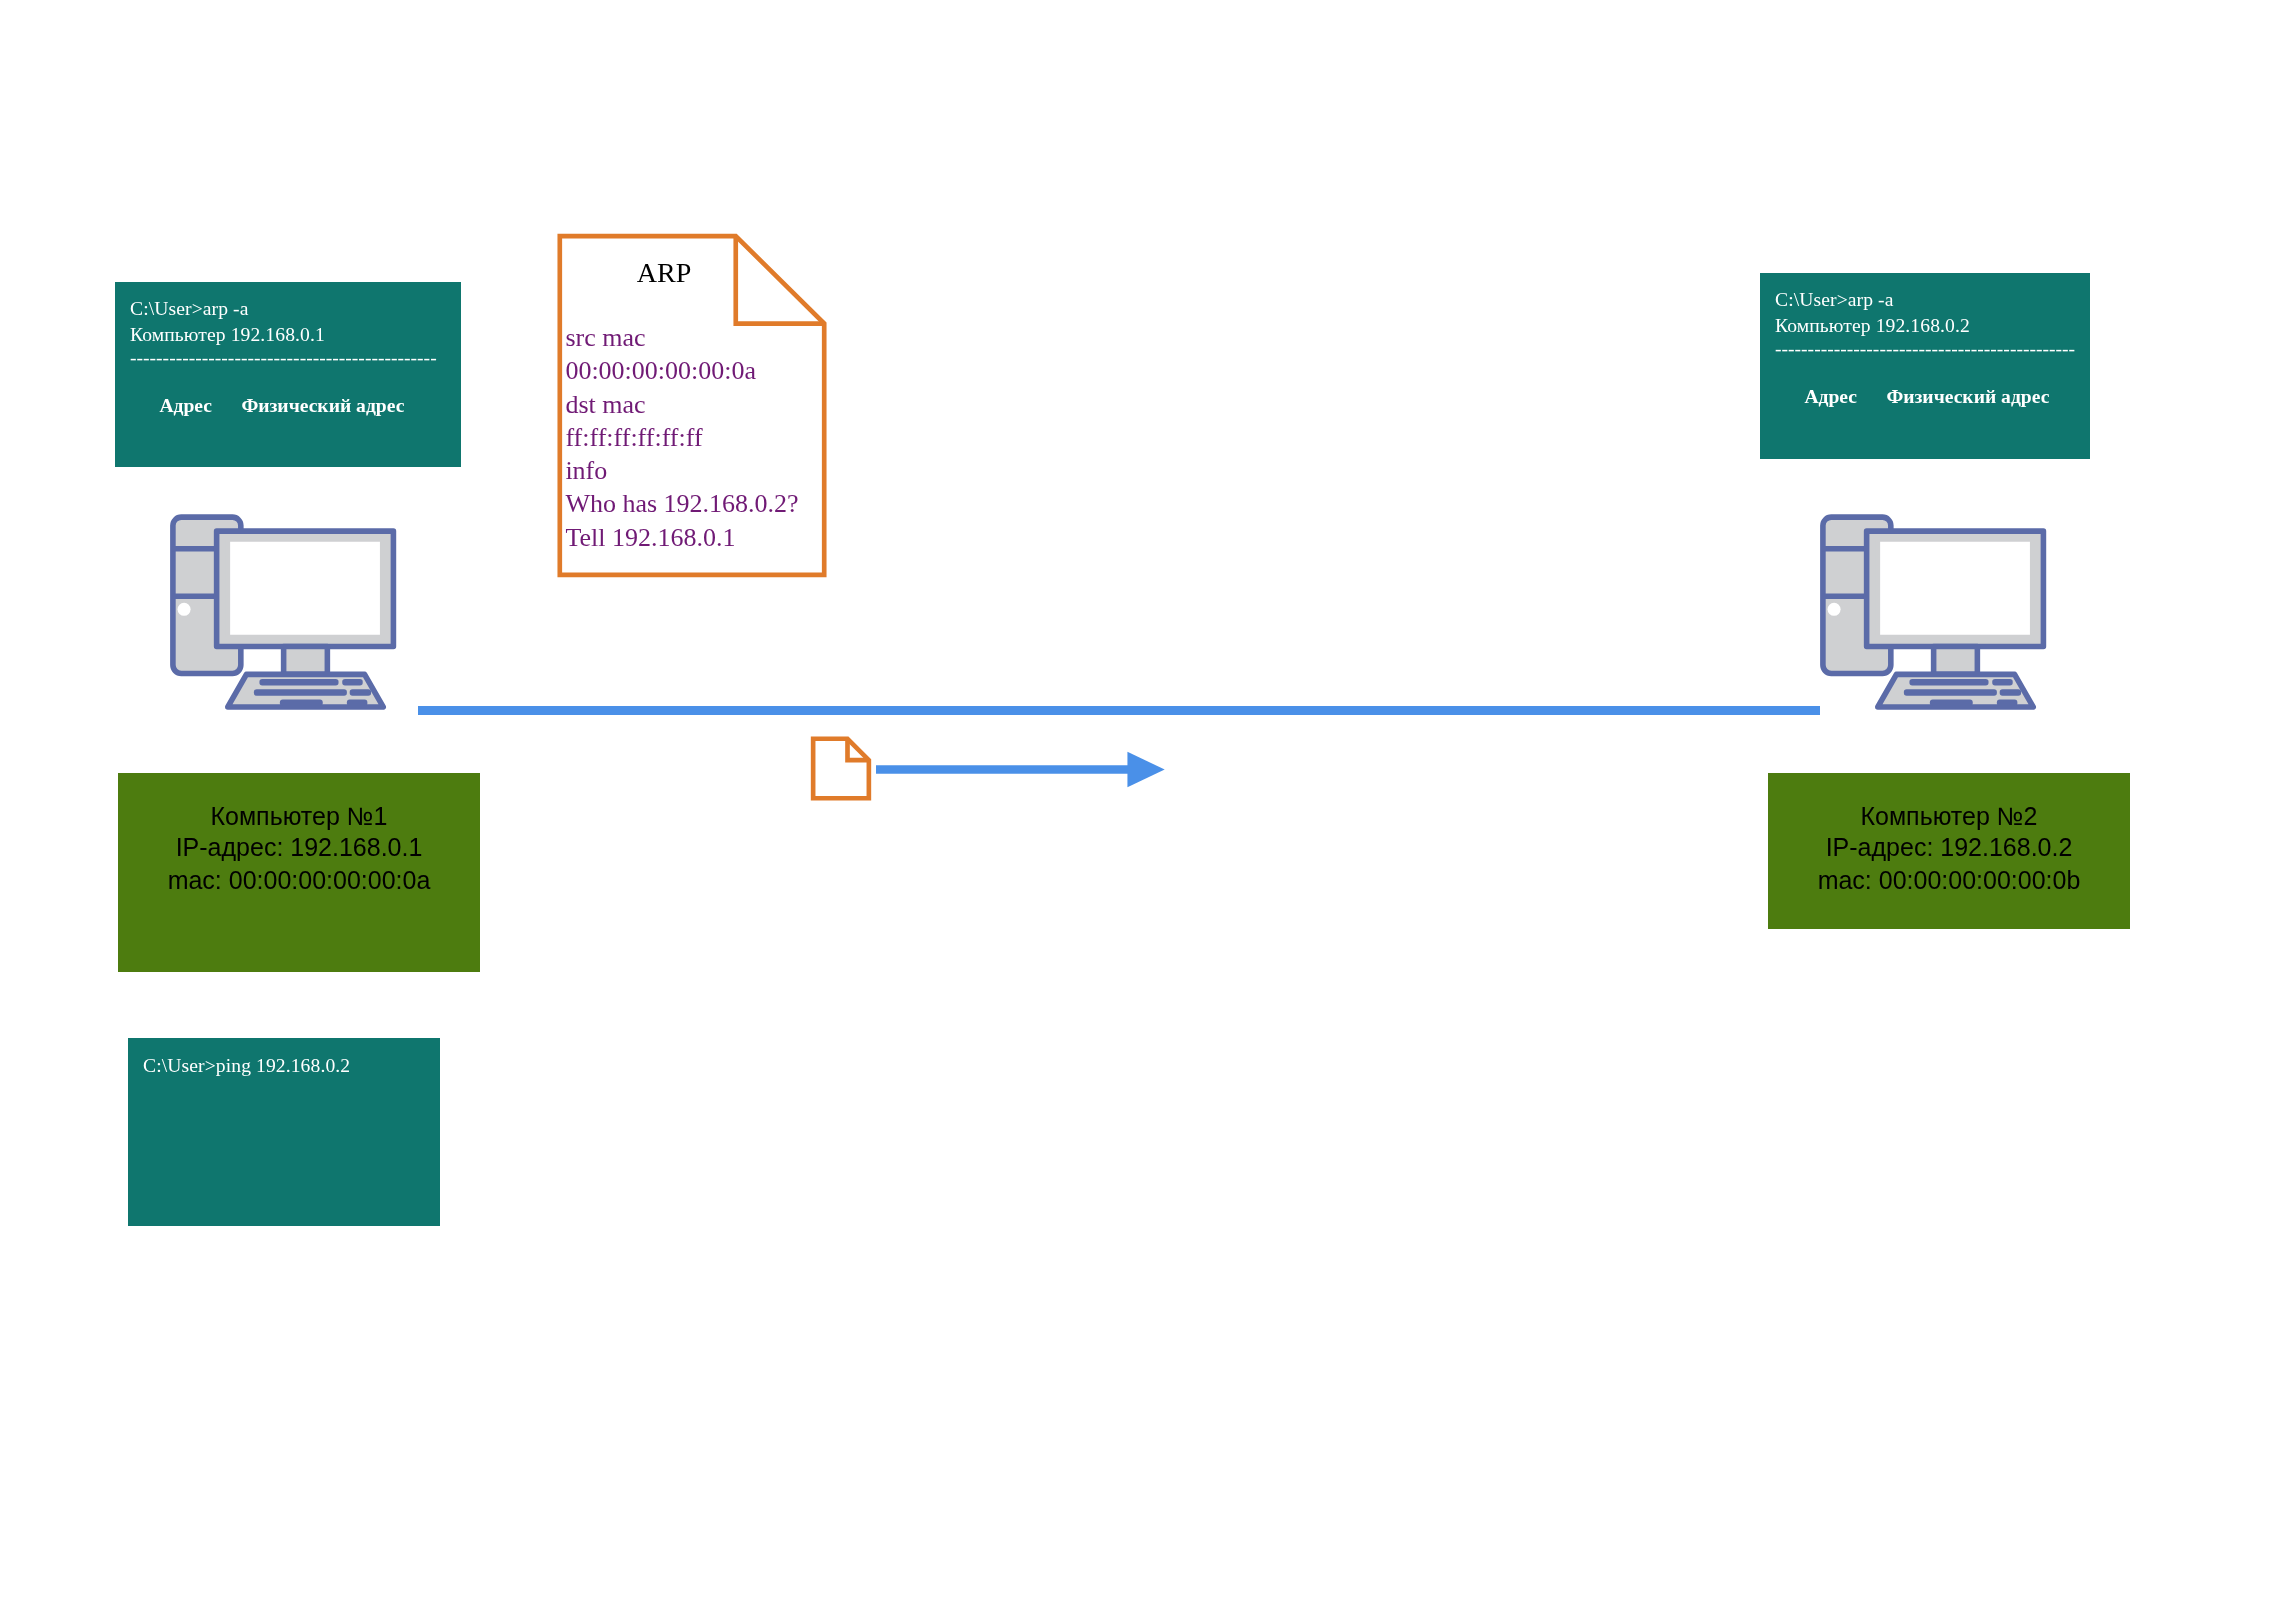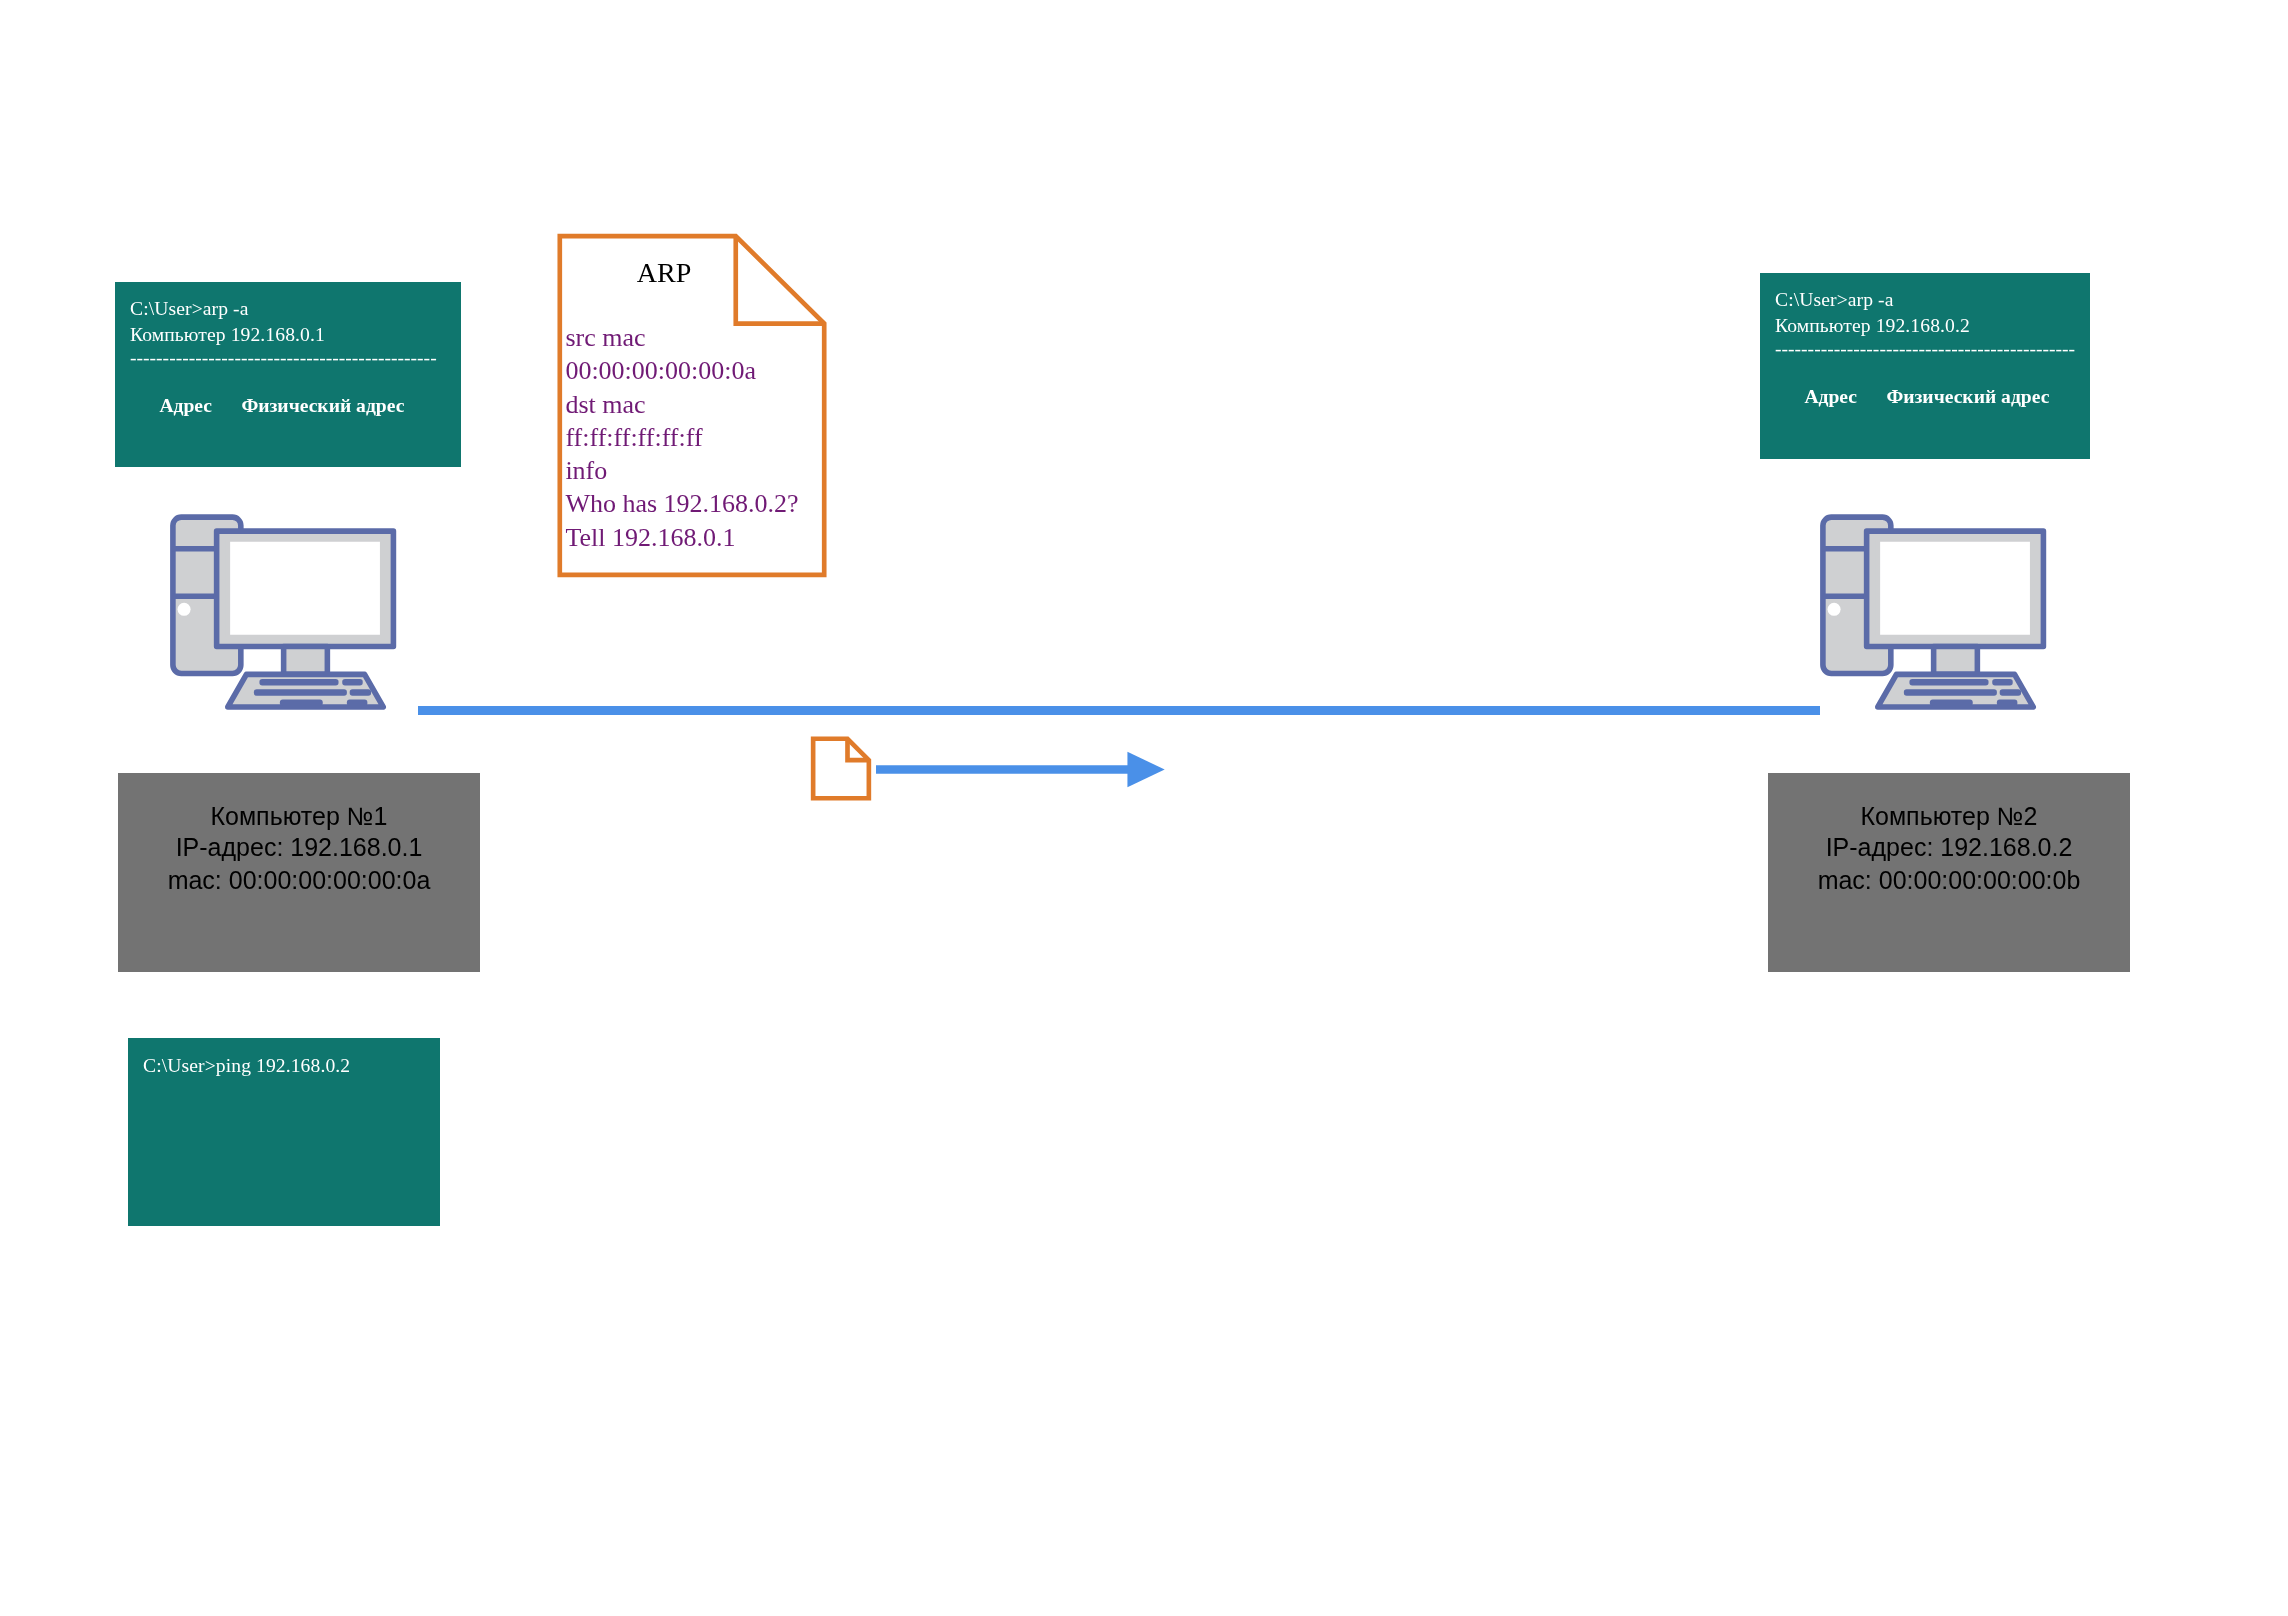--- a/index.html
+++ b/index.html
@@ -101,28 +101,28 @@
     left: 810px; top: 736px; width: 62px; height: 65px;
   }
   #packet-arrow {
     position: absolute;
     left: 876px; top: 746px; width: 298px; height: 47px;
   }
 
   
   .info-box {
     position: absolute;
-    background: #737373;
+    background: #4d7c0f;
     color: #000000;
     font-family: "Liberation Sans", sans-serif;
     box-sizing: border-box;
     overflow: hidden;
   }
   #info-left  { left: 118px;  top: 773px; width: 362px; height: 199px; }
-  #info-right { left: 1768px; top: 773px; width: 362px; height: 199px; }
+  #info-right { left: 1768px; top: 773px; width: 362px; height: 156px; }
 
   .info-box .box-title {
     text-align: center;
     font-size: 25px;
     margin-top: 29px;
   }
   .info-box .box-details {
     font-size: 25px;
     line-height: 1.33;
     text-align: center;

